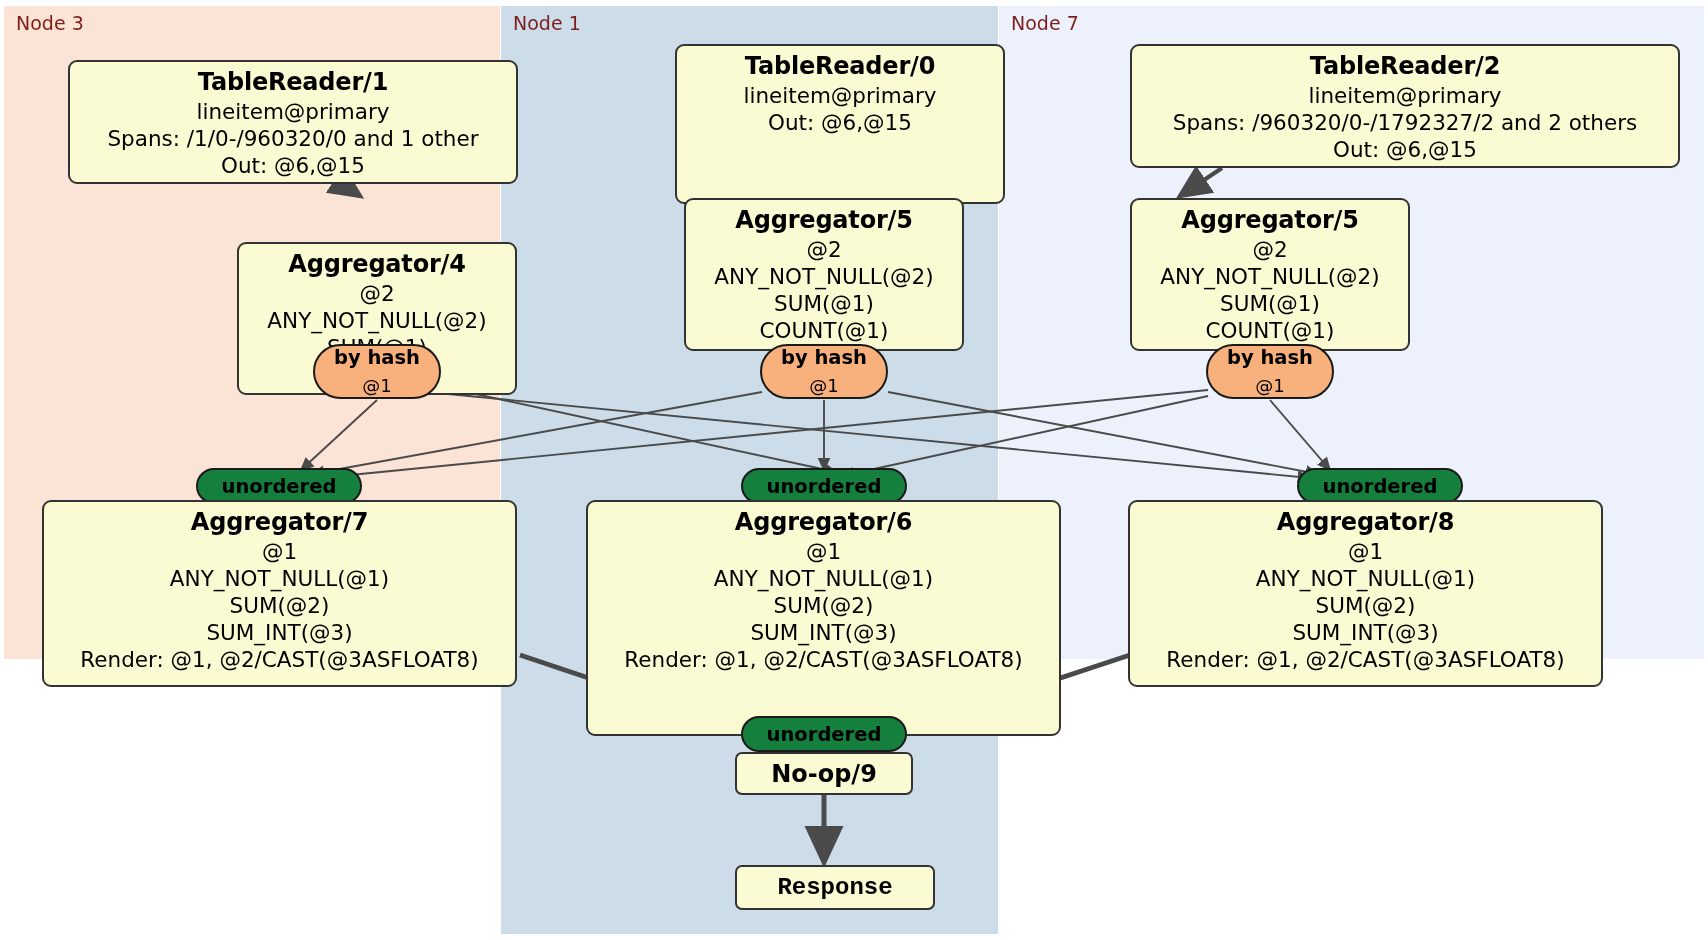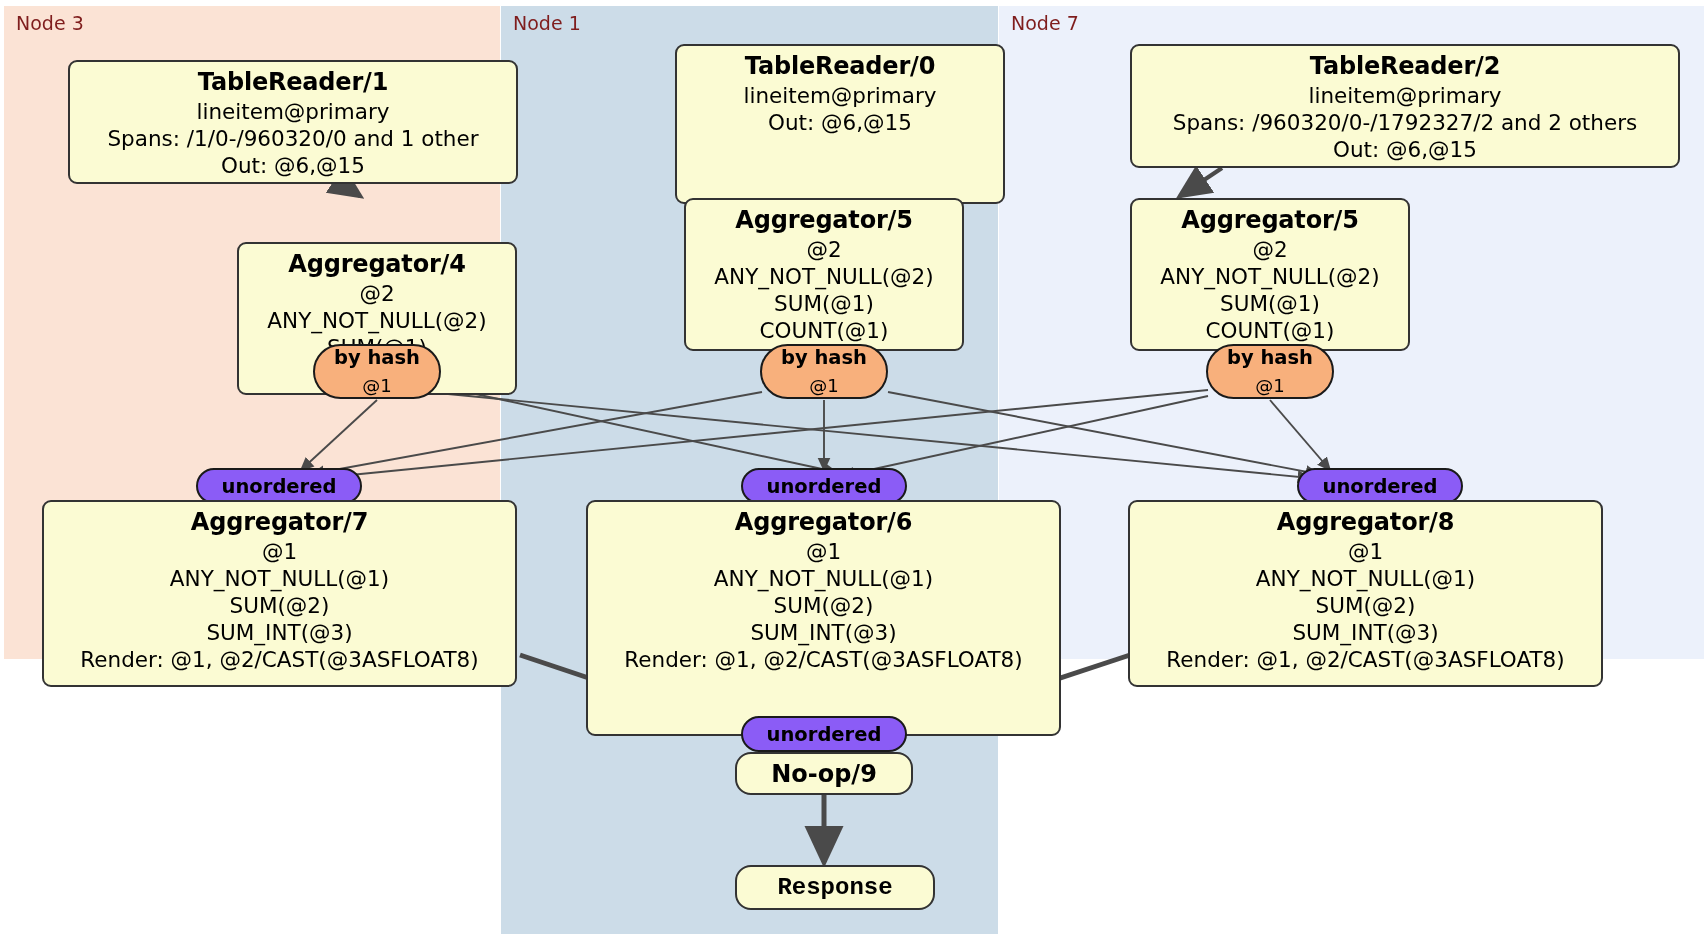--- a/index.html
+++ b/index.html
@@ -10,25 +10,25 @@
   .node-label{position:absolute;font-size:19px;color:#7f1d1d;font-family:"DejaVu Sans","Liberation Sans",sans-serif;}
 
   .proc-box{position:absolute;box-sizing:border-box;background:#fbfbd3;border:2.2px solid #333333;border-radius:9px;
             text-align:center;color:#000;font-size:21.5px;line-height:27.5px;padding-top:5px;}
   .proc-title{font-weight:bold;font-size:24px;line-height:31px;letter-spacing:-0.2px;}
   .proc-line{font-size:21.5px;line-height:27px;white-space:nowrap;}
 
   .badge{position:absolute;box-sizing:border-box;border:2.2px solid #1a1a1a;border-radius:999px;text-align:center;
          color:#000;display:flex;flex-direction:column;align-items:center;justify-content:center;gap:8px;}
   .badge-hash{background:#f8b07c;}
-  .badge-unordered{background:#8b5cf6;}
+  .badge-unordered{background:#15803d;}
   .badge-t1{font-weight:bold;font-size:19.5px;line-height:21px;}
   .badge-t2{font-size:18px;line-height:20px;}
 
-  .small-box{position:absolute;box-sizing:border-box;background:#fbfbd3;border:2.2px solid #333333;border-radius:16px;
+  .small-box{position:absolute;box-sizing:border-box;background:#fbfbd3;border:2.2px solid #333333;border-radius:7px;
              display:flex;align-items:center;justify-content:center;font-weight:bold;font-size:24px;color:#000;}
 
   svg.edges{position:absolute;left:0;top:0;width:1708px;height:940px;pointer-events:none;}
 </style>
 </head>
 <body>
 
 <div id="stage">
 
   <div class="node-region" style="left:4px;top:6px;width:496px;height:653px;background:#fbe3d5;"></div>

